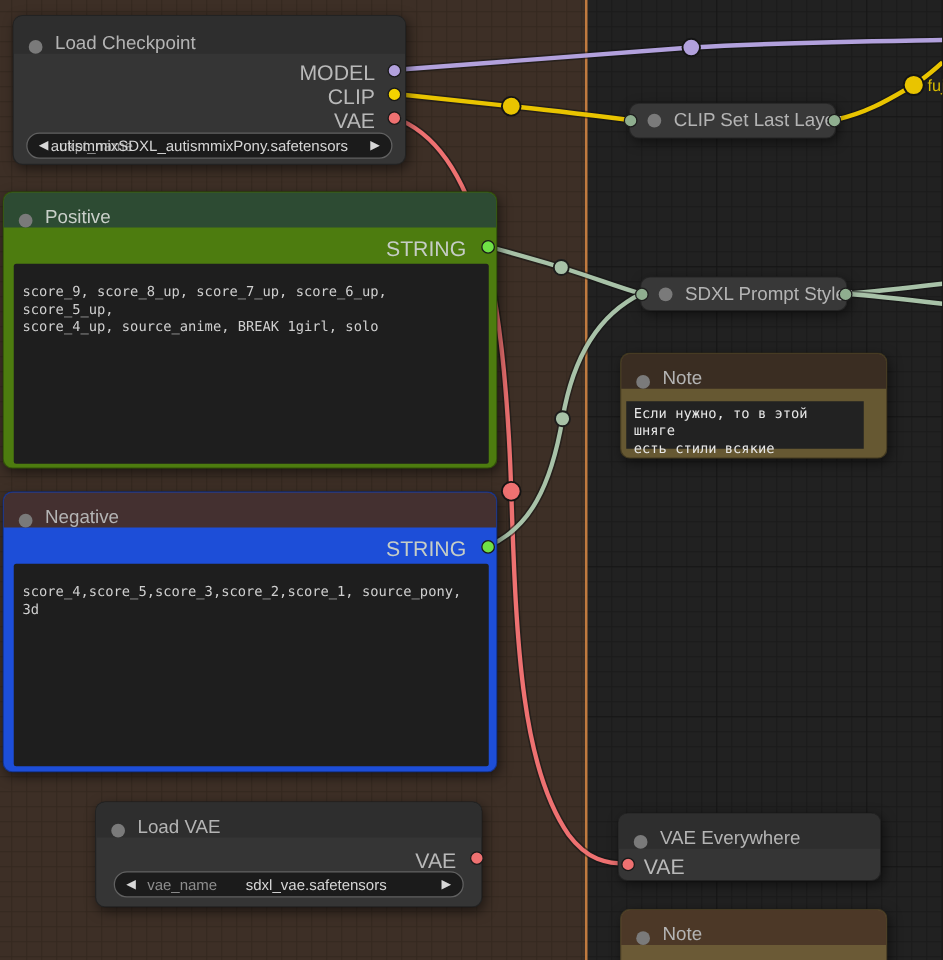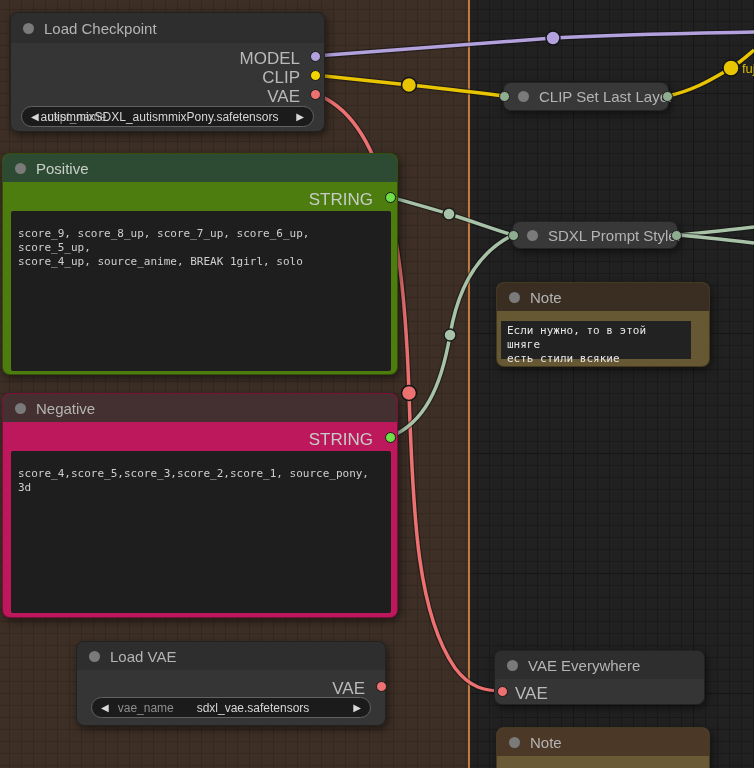--- a/index.html
+++ b/index.html
@@ -20,28 +20,28 @@
     background-position:-17px 93px,-17px 93px,-5px 9px,-5px 9px;}
   .group-border{position:absolute;left:468px;top:0;width:2px;height:768px;z-index:1;}
   
   #wires{position:absolute;left:0;top:0;z-index:2;}
   .halo{fill:none;stroke:#141414;stroke-width:6;opacity:.55;}
   .wire{fill:none;stroke-width:3.5;}
   
   .node{position:absolute;z-index:3;border-radius:8px;
     box-shadow:2px 3px 9px rgba(0,0,0,.5);border:1px solid rgba(0,0,0,.35);
     box-sizing:border-box;}
-  .titlebar{height:30px;display:flex;align-items:center;gap:10px;
+  .titlebar{height:30px;display:flex;align-items:flex-end;gap:10px;
     padding:0 12px;border-radius:7px 7px 0 0;box-sizing:border-box;}
   .title-dot{width:11px;height:11px;border-radius:50%;background:#7a7a7a;flex:0 0 auto;}
   .title-text{font-size:15px;color:#b4b4b4;white-space:nowrap;}
   .std{background:#353535;} .std .titlebar{background:#2e2e2e;}
   .green{background:#4d7c0f;} .green .titlebar{background:#2d4b33;}
   .green .title-text{color:#c9cfc9;}
-  .maroon{background:#be185d;} .maroon .titlebar{background:#443030;}
+  .maroon{background:#1d4ed8;} .maroon .titlebar{background:#443030;}
   .note1{background:#665832;} .note1 .titlebar{background:#3a2d22;}
   .note2{background:#6b5a36;} .note2 .titlebar{background:#4c3827;}
   .port-label{position:absolute;font-size:17px;color:#b9b9b9;white-space:nowrap;}
   .green .port-label,.maroon .port-label{color:#c6cdc6;}
   .dot{position:absolute;width:11px;height:11px;border-radius:50%;
     border:1.5px solid #191919;box-sizing:border-box;}
   .textbox{position:absolute;background:#1e1e1e;border-radius:2px;
     font-family:"DejaVu Sans Mono",monospace;font-size:11px;line-height:14px;
     color:#cfcfcf;padding:16px 7px;box-sizing:border-box;white-space:pre-wrap;
     overflow:hidden;}

